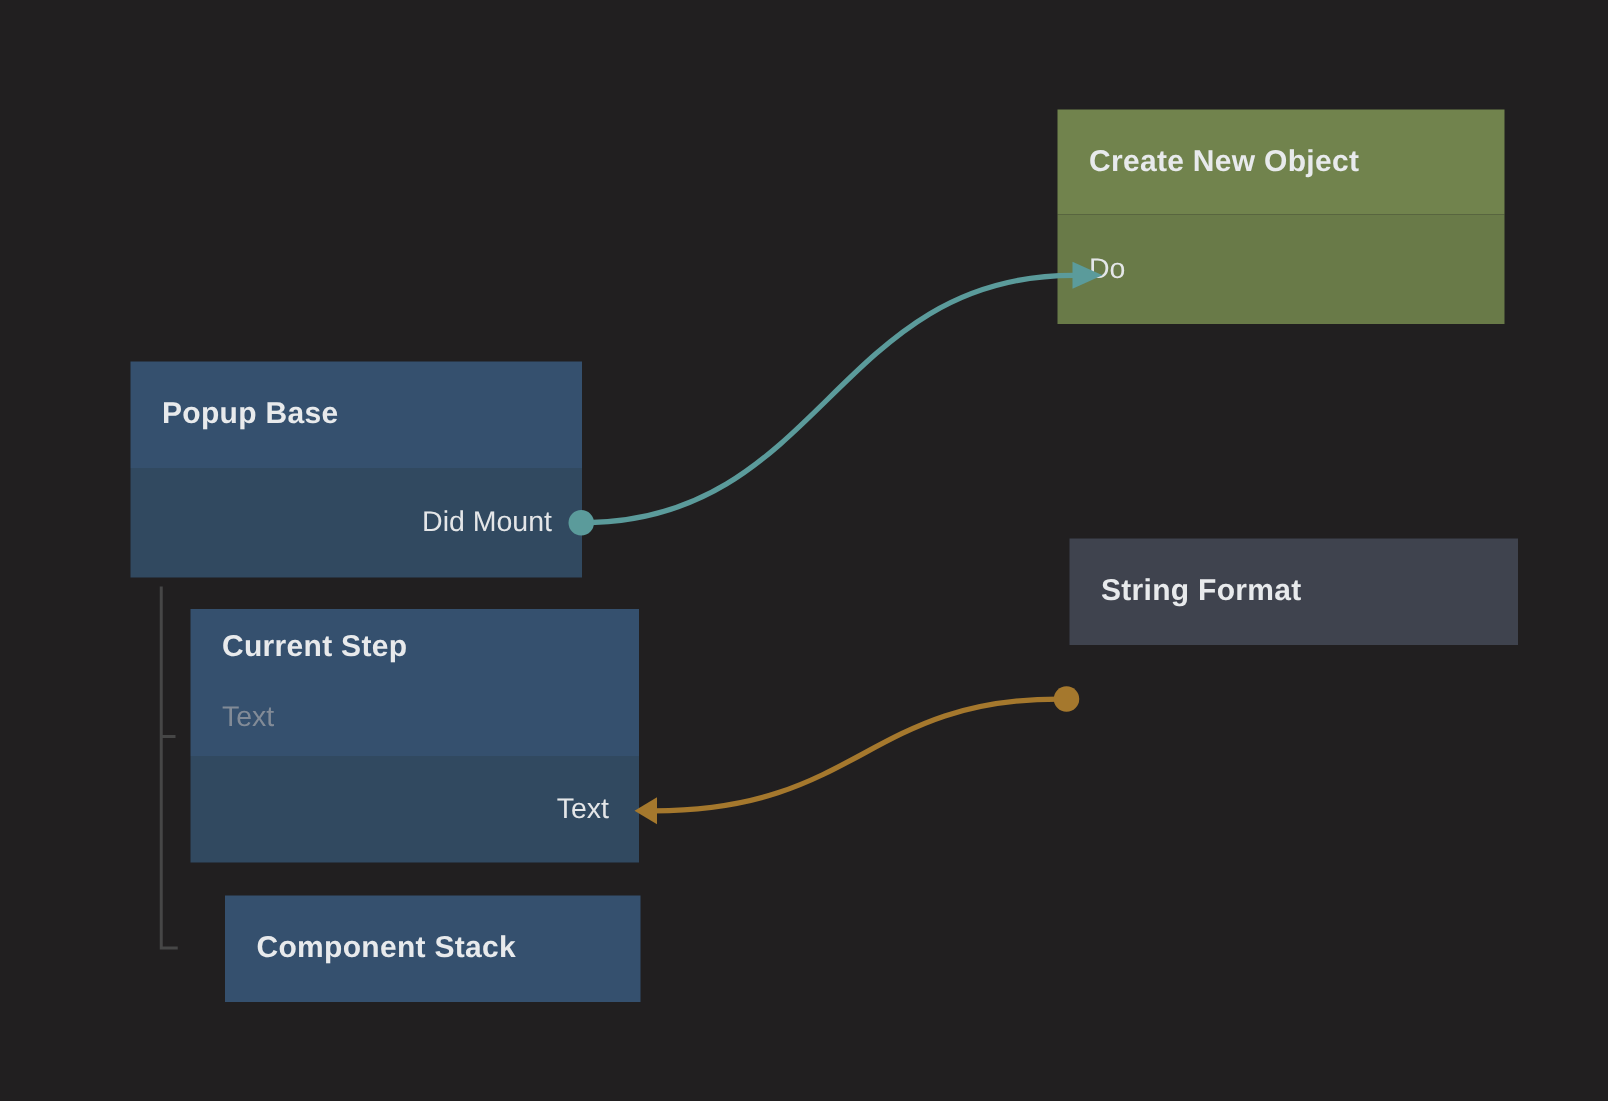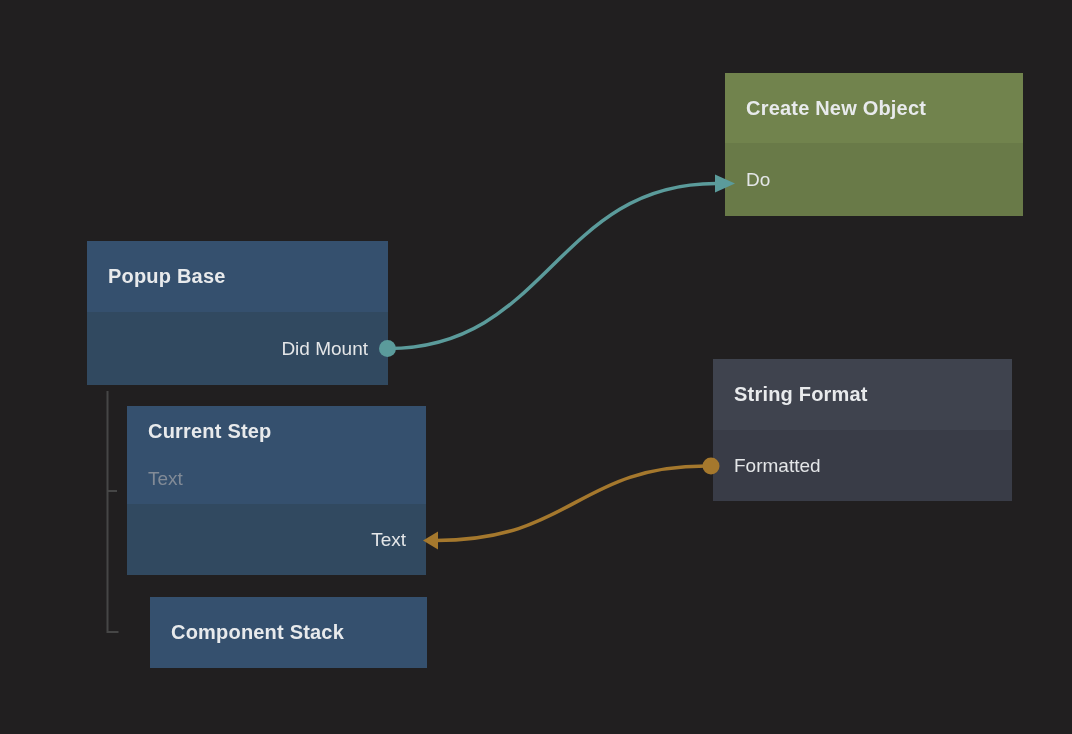--- a/index.html
+++ b/index.html
@@ -47,21 +47,21 @@
     white-space:nowrap;
   }
   .row-right{justify-content:flex-end;}
   .row-left{justify-content:flex-start;}
 
   
   #node-popup-base{left:87px;top:241px;width:301px;height:156px;}
   #node-popup-base .node-header{height:71px;}
   #node-popup-base .node-row{height:73px;padding-left:40px;}
 
-  #node-create-new-object{left:725px;top:73px;width:298px;height:143px;}
+  #node-create-new-object{left:705px;top:73px;width:298px;height:143px;}
   #node-create-new-object .node-header{height:70px;}
   #node-create-new-object .node-row{height:73px;}
 
   #node-string-format{left:713px;top:359px;width:299px;height:142px;}
   #node-string-format .node-header{height:71px;}
   #node-string-format .node-row{height:71px;}
 
   #node-current-step{left:127px;top:406px;width:299px;height:169px;}
   #node-current-step .node-header{height:98px;}
   #node-current-step .node-row{height:71px;}
@@ -94,23 +94,20 @@
     </div>
     <div class="node-row row-left" style="background: rgb(105, 122, 72);">
       <span class="port-label">Do</span>
     </div>
   </div>
 
   <div class="node" id="node-string-format">
     <div class="node-header" style="background: rgb(63, 67, 78); justify-content: center;">
       <div class="node-title">String Format</div>
     </div>
-    <div class="node-row row-left" style="background: rgb(57, 60, 71);">
-      <span class="port-label">Formatted</span>
-    </div>
   </div>
 
   <div class="node" id="node-current-step">
     <div class="node-header" style="background: rgb(53, 80, 110); gap: 22px;">
       <div class="node-title">Current Step</div>
       <div class="node-subtitle">Text</div>
     </div>
     <div class="node-row row-right" style="background: rgb(49, 73, 96);">
       <span class="port-label">Text</span>
     </div>

